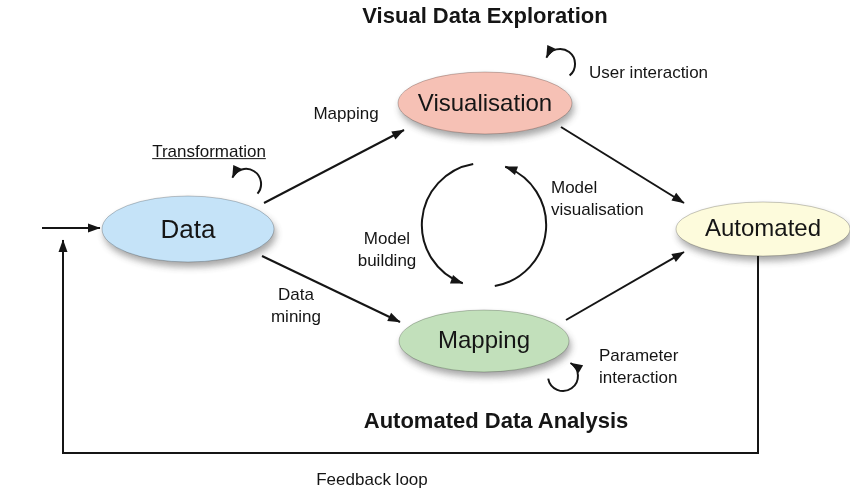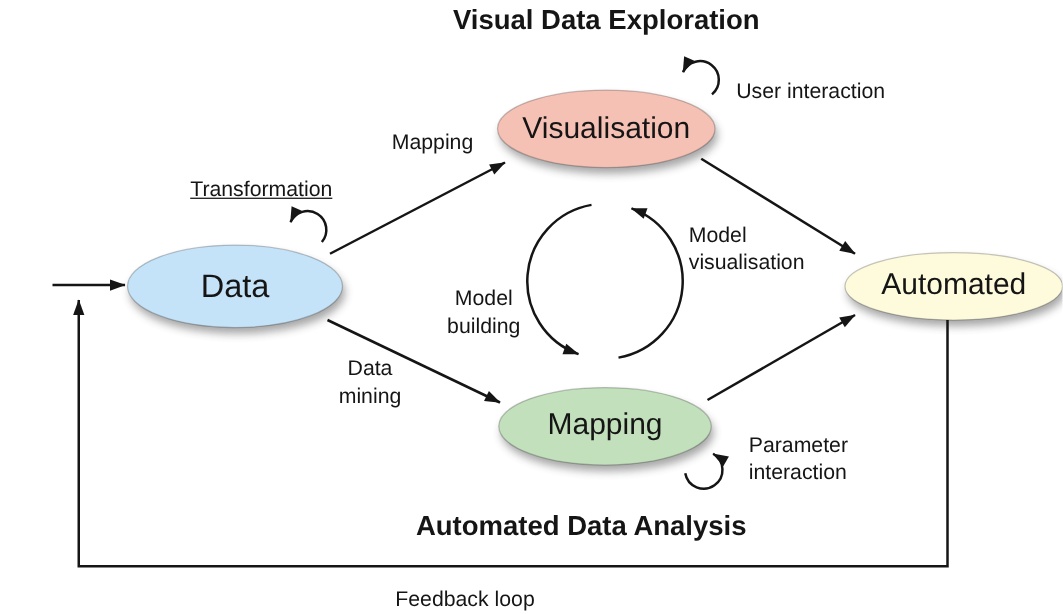--- a/index.html
+++ b/index.html
@@ -61,21 +61,21 @@
     <path class="edge" d="M545.6,75.5 A15,15 0 1 0 522.4,57.7" marker-end="url(#arrow)"></path>
     <path class="edge" d="M524.2,378.6 A15,15 0 1 0 546.5,363" marker-end="url(#arrow)"></path>
 
     <ellipse class="node-edge" cx="164" cy="229" rx="86" ry="33" fill="#c5e3f8"></ellipse>
     <ellipse class="node-edge" cx="461" cy="103" rx="87" ry="31" fill="#f6c1b5"></ellipse>
     <ellipse class="node-edge" cx="460" cy="341" rx="85" ry="31" fill="#c2e0bb"></ellipse>
     <ellipse class="node-edge" cx="739" cy="229" rx="87" ry="27" fill="#fdfbdc"></ellipse>
   </svg>
 
   <div class="title" style="left:461px; top:16px;">Visual Data Exploration</div>
-  <div class="title" style="left:441px; top:421px;">Automated Data Analysis</div>
+  <div class="title" style="left:472px; top:421px;">Automated Data Analysis</div>
 
   <div class="node-lbl big" style="left:164px; top:229px;">Data</div>
   <div class="node-lbl" style="left:461px; top:103px;">Visualisation</div>
   <div class="node-lbl" style="left:460px; top:340px;">Mapping</div>
   <div class="node-lbl" style="left:739px; top:228px;">Automated</div>
 
   <div class="lbl" style="left:185px; top:152px;text-decoration:underline;">Transformation</div>
   <div class="lbl" style="left:322px; top:114px;">Mapping</div>
   <div class="lbl left-aligned" style="left:565px; top:73px;">User interaction</div>
   <div class="lbl" style="left:272px; top:306px;">Data

